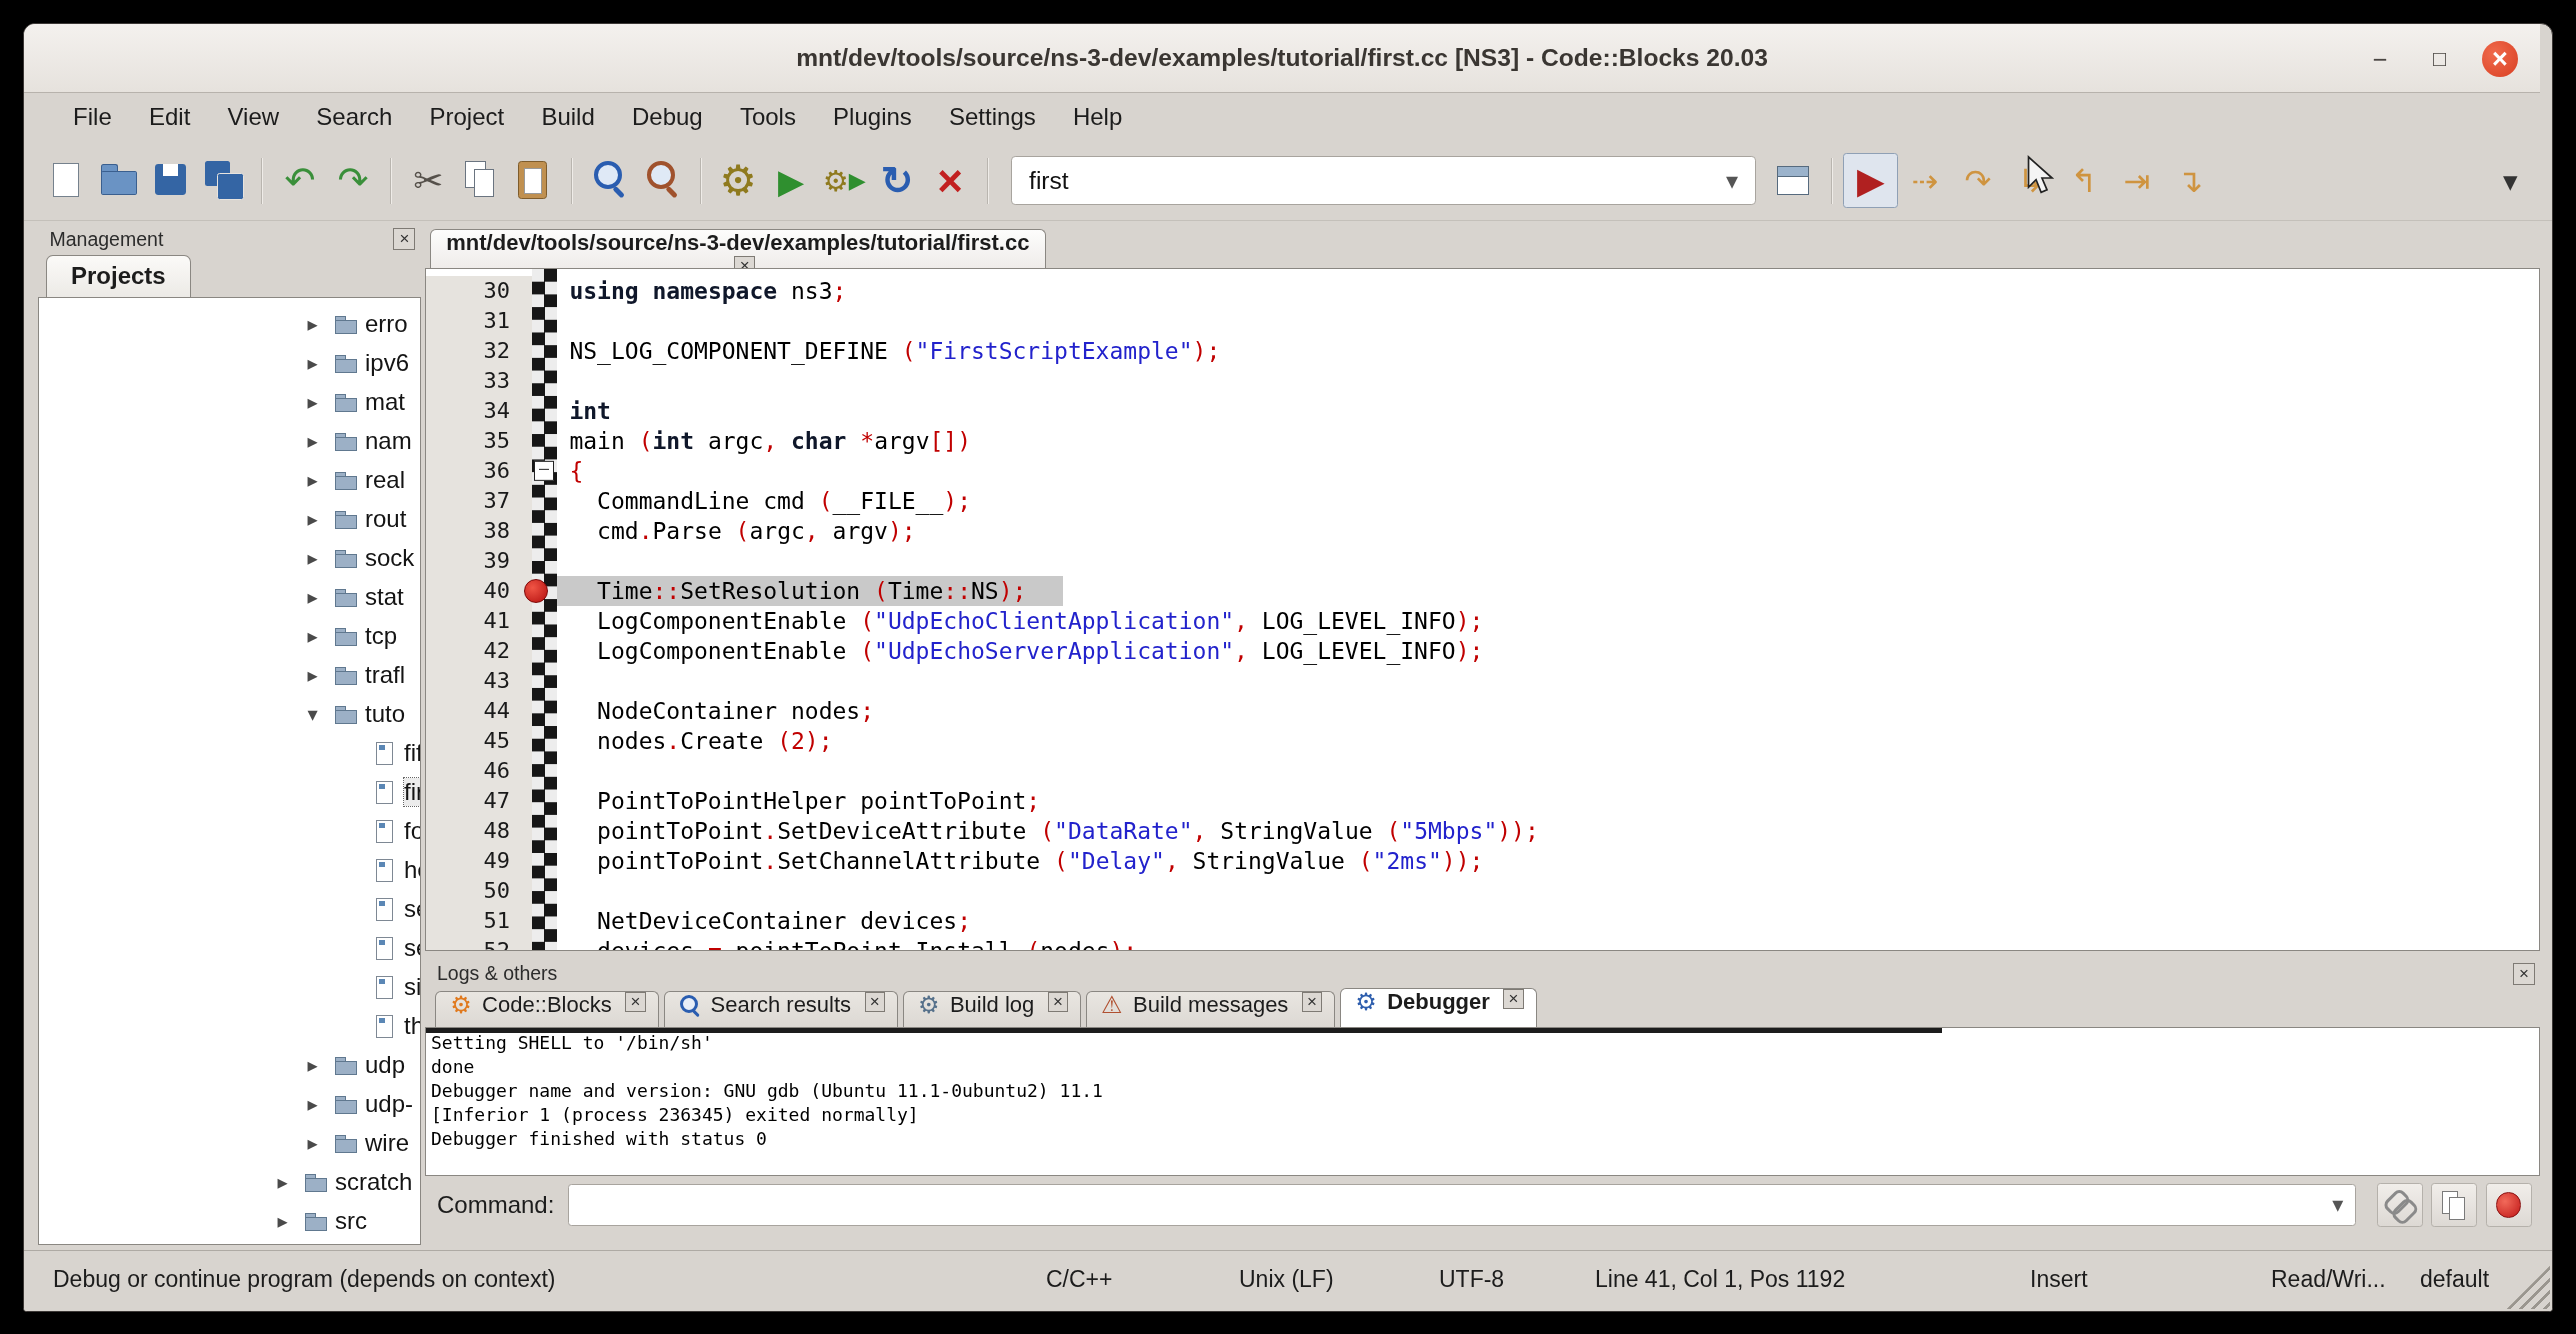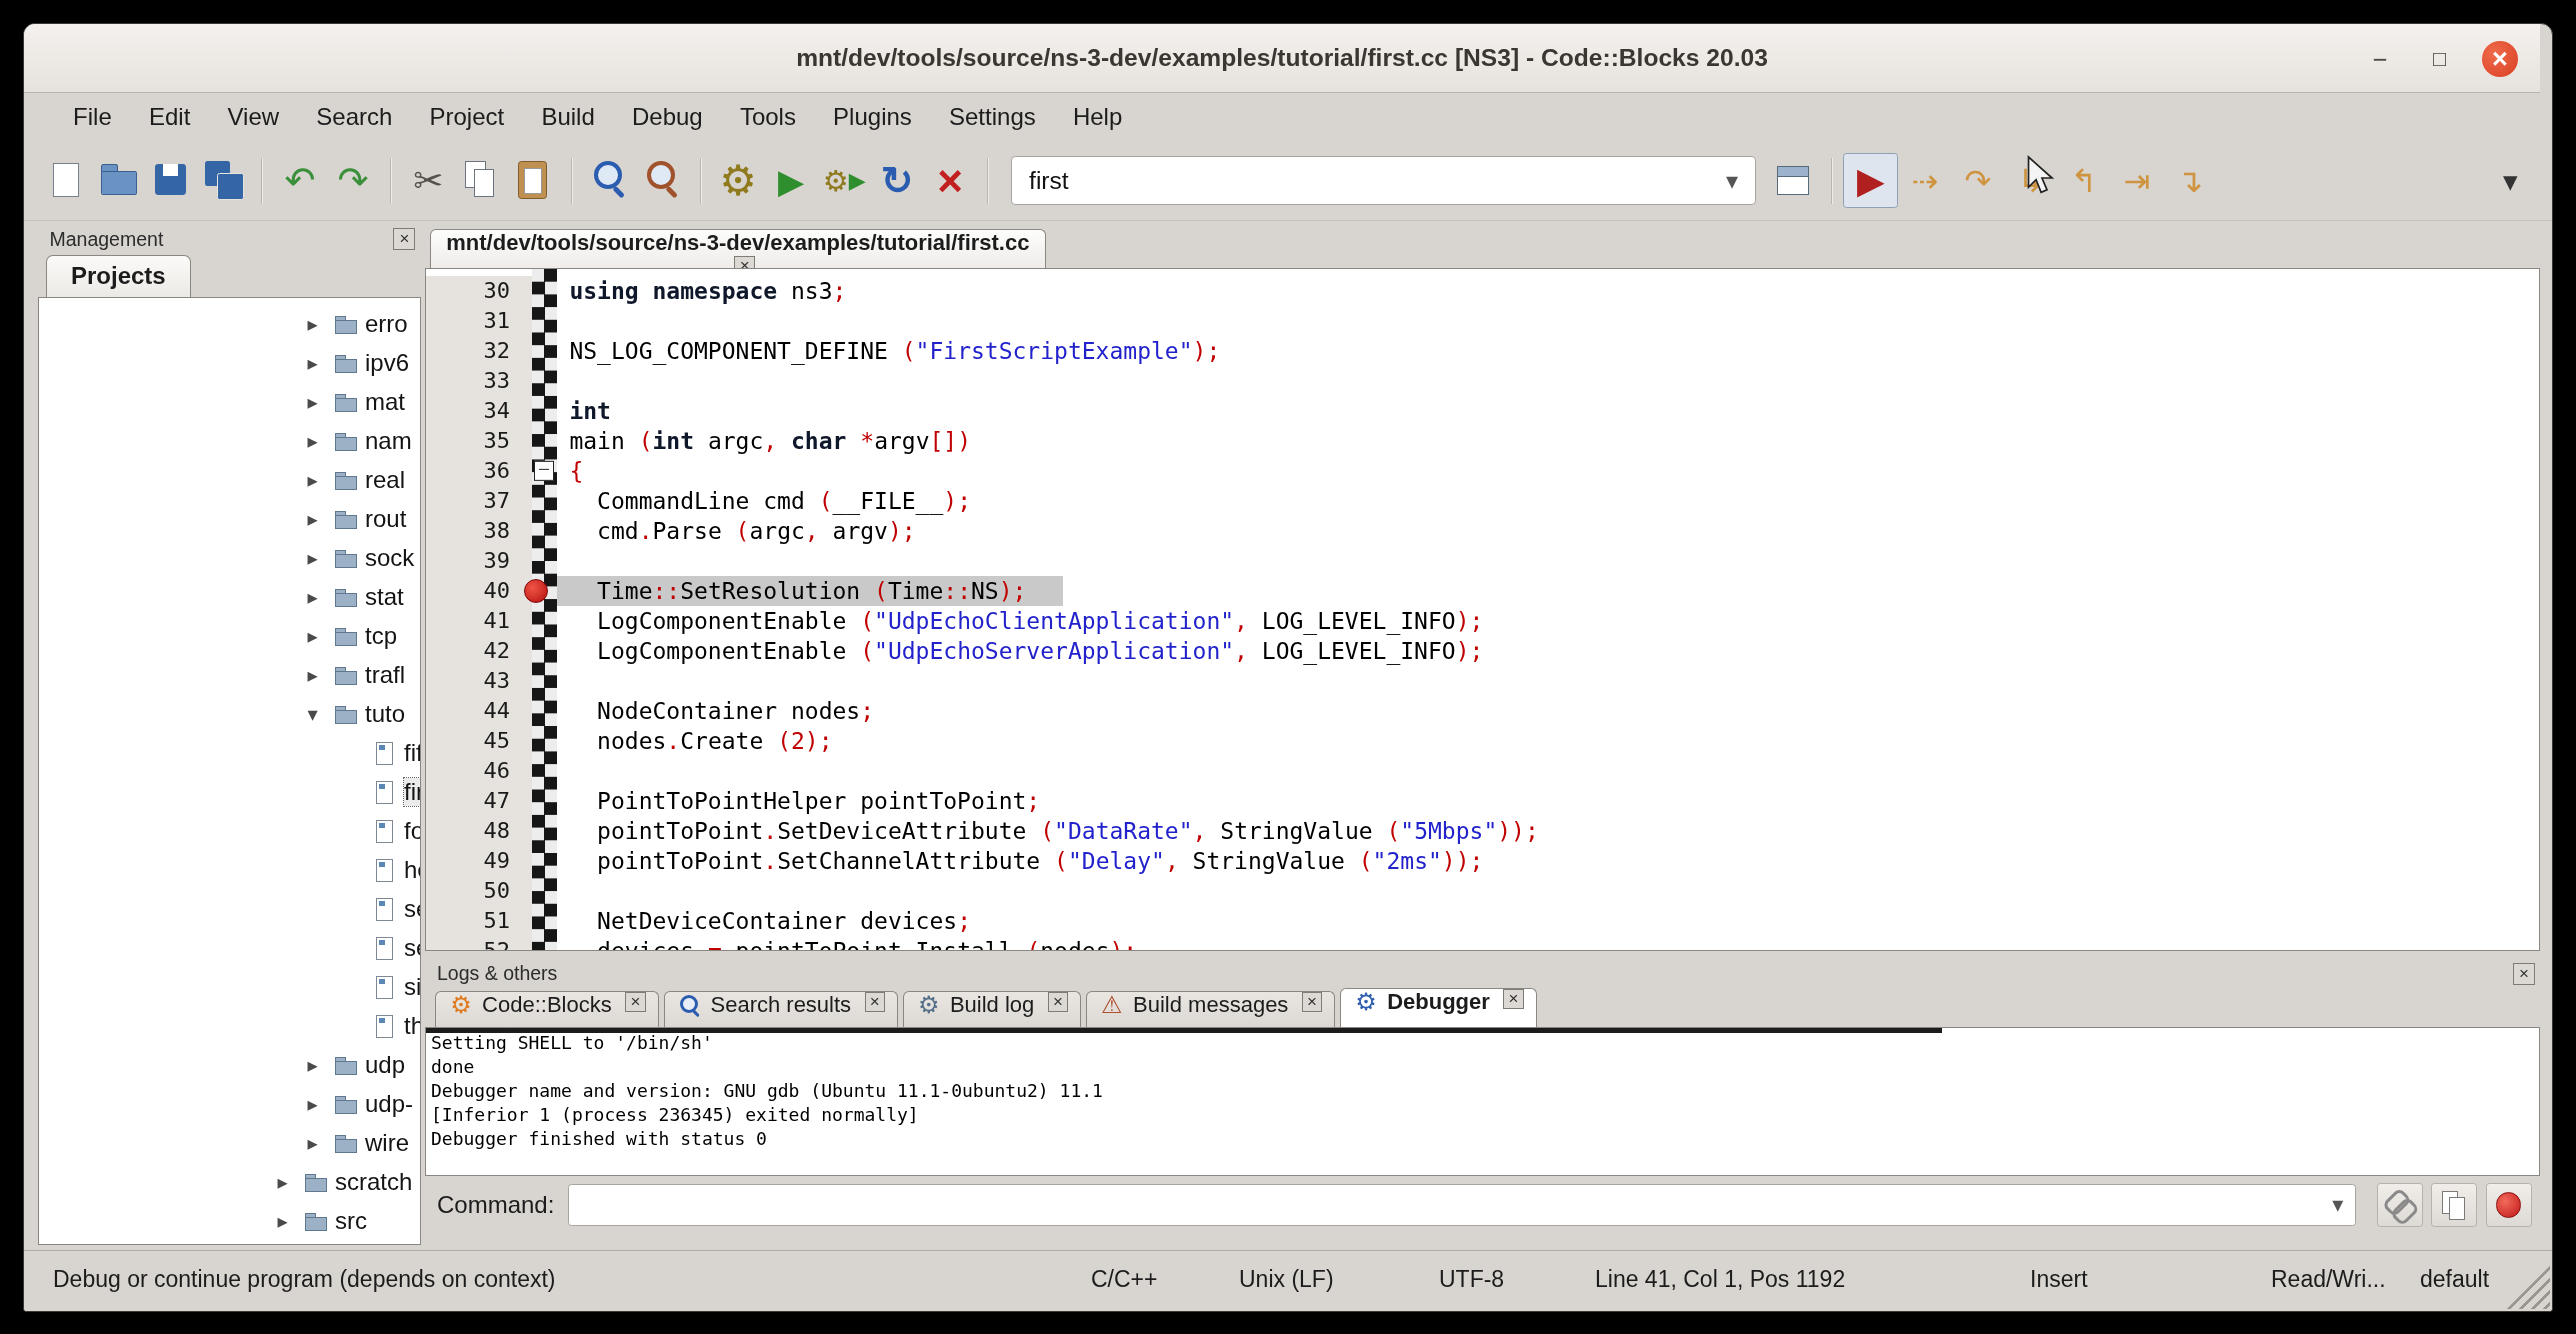--- a/index.html
+++ b/index.html
@@ -156,21 +156,21 @@
   .ci-link::before{content:"";position:absolute;left:5.1px;top:1.7px;width:12px;height:18.6px;border:3.4px solid #8a8a8a;border-radius:6.8px;transform:rotate(45deg);}
   .ci-link::after{content:"";position:absolute;left:13.5px;top:11px;width:12px;height:18.6px;border:3.4px solid #8a8a8a;border-radius:6.8px;transform:rotate(45deg);}
   .ci-copy{position:relative;width:34px;height:34px;}
   .ci-copy::before{content:"";position:absolute;left:5.1px;top:3.4px;width:13.5px;height:20.3px;background:#fff;border:1.7px solid #7a7a7a;}
   .ci-copy::after{content:"";position:absolute;left:12px;top:9.3px;width:13.5px;height:20.3px;background:#fff;border:1.7px solid #7a7a7a;}
   .ci-stop{width:25.4px;height:25.4px;border-radius:50%;background:radial-gradient(circle at 35% 35%, #f26a5a, #c01818);border:1.7px solid #8a1010;box-sizing:border-box;}
 
   
   .statusbar{position:absolute;left:0;bottom:0;right:0;height:60px;border-top:0.8px solid #aeaaa4;background:#d8d4cf;}
   .status-item{position:absolute;top:15.2px;font-size:23px;color:#1c1c1c;white-space:nowrap;}
-  .si0{left:29px;} .si1{left:1022px;margin-left:45px;} .si2{left:1215px;} .si3{left:1415px;}
+  .si0{left:29px;} .si1{left:1022px;} .si2{left:1215px;} .si3{left:1415px;}
   .si4{left:1571px;} .si5{left:2006px;} .si6{left:2247px;} .si7{left:2396px;}
   .grip{position:absolute;right:1.7px;bottom:1.7px;width:44px;height:44px;
         background:repeating-linear-gradient(135deg, transparent 0 6px, #9a968f 6px 8.5px);
         clip-path:polygon(100% 0, 100% 100%, 0 100%);}
 
   .cursor{position:absolute;left:2026px;top:155px;z-index:50;}
 </style>
 </head>
 <body>
 

